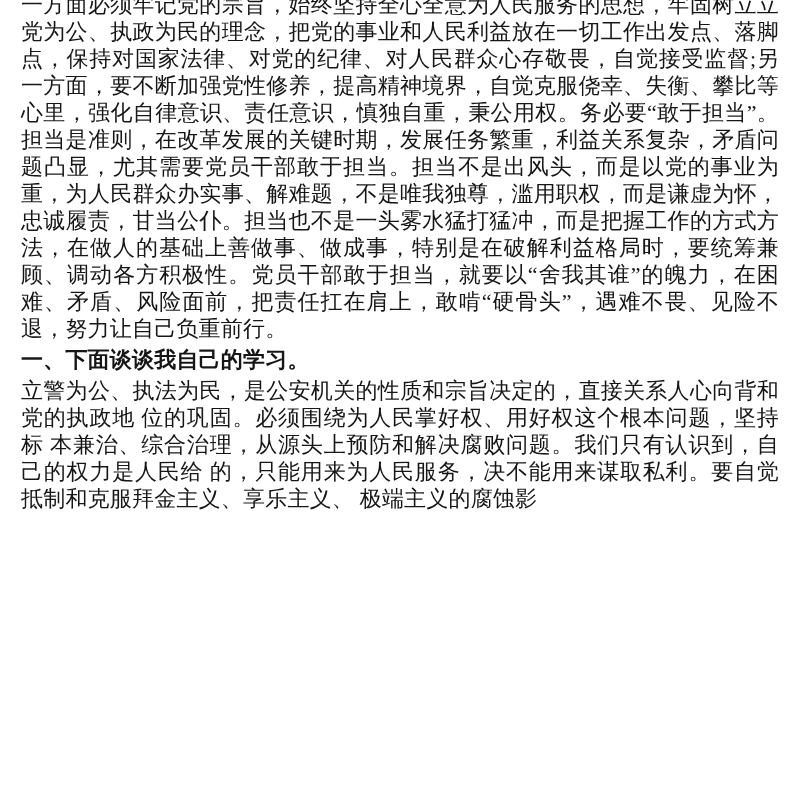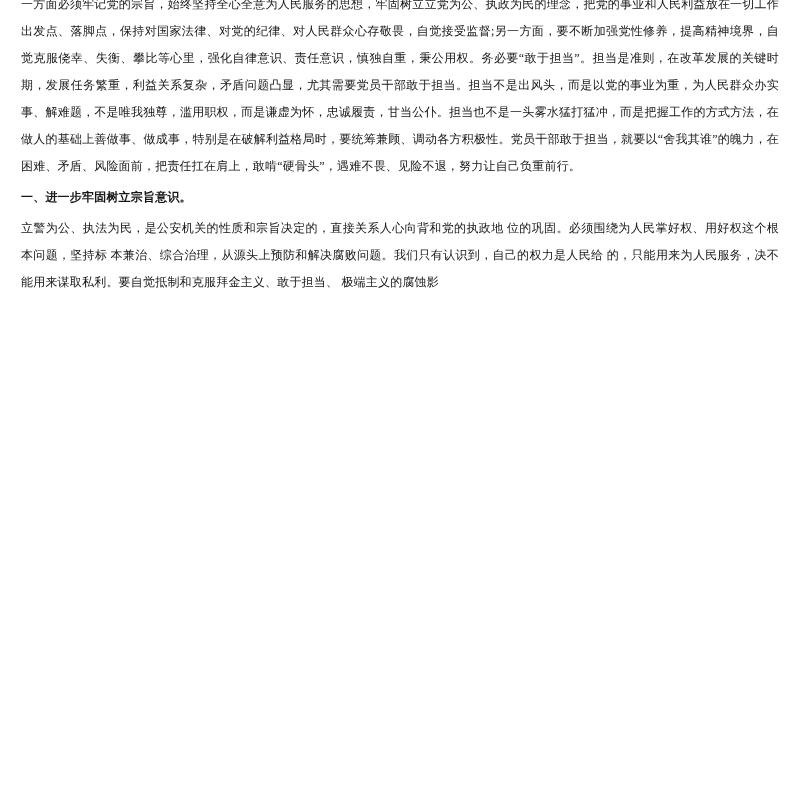--- a/index.html
+++ b/index.html
@@ -15,21 +15,21 @@
     }
     .page {
       box-sizing: border-box;
       width: 800px;
       height: 800px;
       padding: 0 21px;
       overflow: hidden;
       background: #ffffff;
       color: #161616;
       font-family: "Liberation Serif", "DejaVu Serif", serif;
-      font-size: 12px;
+      font-size: 22px;
       line-height: 27px;
       letter-spacing: 0.2px;
     }
     .para {
       margin: 0 0 3px 0;
       text-align: justify;
       text-justify: inter-ideograph;
       word-break: break-all;
     }
     
@@ -41,18 +41,18 @@
       margin: 4px 0 4px 0;
     }
   </style>
 </head>
 <body>
 
 <div class="page">
   <p class="para clipped-top">一方面必须牢记党的宗旨，始终坚持全心全意为人民服务的思想，牢固树立立党为公、执政为民的理念，把党的事业和人民利益放在一切工作出发点、落脚点，保持对国家法律、对党的纪律、对人民群众心存敬畏，自觉接受监督;另一方面，要不断加强党性修养，提高精神境界，自觉克服侥幸、失衡、攀比等心里，强化自律意识、责任意识，慎独自重，秉公用权。务必要“敢于担当”。担当是准则，在改革发展的关键时期，发展任务繁重，利益关系复杂，矛盾问题凸显，尤其需要党员干部敢于担当。担当不是出风头，而是以党的事业为重，为人民群众办实事、解难题，不是唯我独尊，滥用职权，而是谦虚为怀，忠诚履责，甘当公仆。担当也不是一头雾水猛打猛冲，而是把握工作的方式方法，在做人的基础上善做事、做成事，特别是在破解利益格局时，要统筹兼顾、调动各方积极性。党员干部敢于担当，就要以“舍我其谁”的魄力，在困难、矛盾、风险面前，把责任扛在肩上，敢啃“硬骨头”，遇难不畏、见险不退，努力让自己负重前行。</p>
 
 
-  <p class="para heading">一、进一步牢固树立宗旨意识。</p>
+  <p class="para heading">一、下面谈谈我自己的学习。</p>
 
 
 
-  <p class="para">立警为公、执法为民，是公安机关的性质和宗旨决定的，直接关系人心向背和党的执政地 位的巩固。必须围绕为人民掌好权、用好权这个根本问题，坚持标 本兼治、综合治理，从源头上预防和解决腐败问题。我们只有认识到，自己的权力是人民给 的，只能用来为人民服务，决不能用来谋取私利。要自觉抵制和克服拜金主义、敢于担当、 极端主义的腐蚀影</p>
+  <p class="para">立警为公、执法为民，是公安机关的性质和宗旨决定的，直接关系人心向背和党的执政地 位的巩固。必须围绕为人民掌好权、用好权这个根本问题，坚持标 本兼治、综合治理，从源头上预防和解决腐败问题。我们只有认识到，自己的权力是人民给 的，只能用来为人民服务，决不能用来谋取私利。要自觉抵制和克服拜金主义、享乐主义、 极端主义的腐蚀影</p>
 </div>
 
 </body></html>

